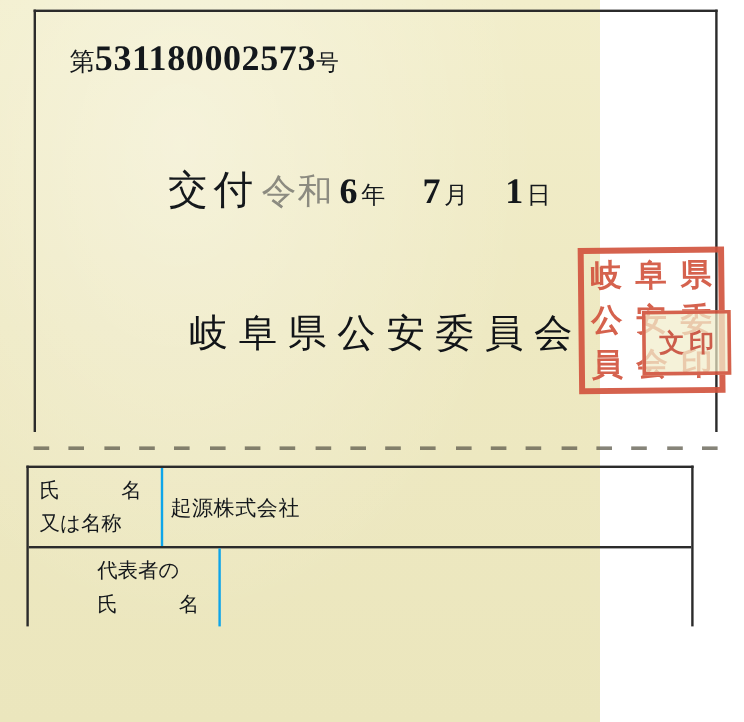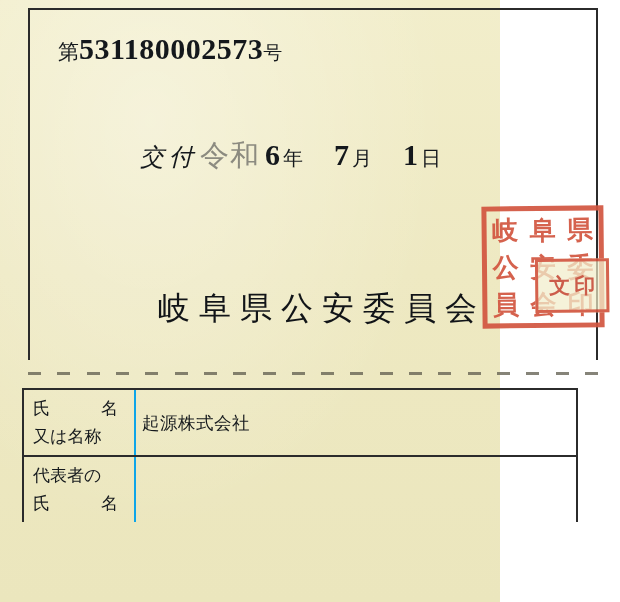--- a/index.html
+++ b/index.html
@@ -68,23 +68,22 @@
 
   .issue-line {
     position: absolute;
     left: 110px;
     top: 126px;
     white-space: nowrap;
     color: #14181c;
     font-family: "DejaVu Serif", serif;
   }
   .issue-line .kofu {
-    font-size: 24px;
+    font-size: 33px;
     letter-spacing: 5px;
-    font-style: italic;
   }
   .issue-line .era {
     font-size: 29px;
     color: #8c8b80;
     letter-spacing: 1px;
     margin-left: 2px;
   }
   .issue-line .num {
     font-size: 30px;
     font-weight: bold;
@@ -95,21 +94,21 @@
     font-size: 20px;
     margin-right: 26px;
   }
   .issue-line .unit.last {
     margin-right: 0;
   }
 
   .authority-line {
     position: absolute;
     left: 128px;
-    top: 277px;
+    top: 246px;
     font-size: 32px;
     letter-spacing: 9px;
     color: #111418;
     font-family: "DejaVu Serif", serif;
     white-space: nowrap;
   }
 
   
   #official-seal {
     position: absolute;
@@ -185,20 +184,21 @@
     border-bottom: none;
     box-sizing: border-box;
   }
   .trow {
     display: flex;
     border-bottom: 2px solid #2b2b2b;
     min-height: 62px;
   }
   .trow:last-child {
     border-bottom: none;
+    padding-left: 48px;
   }
   .tlabel {
     width: 112px;
     flex: 0 0 112px;
     border-right: 2px solid #0ea5e9;
     box-sizing: border-box;
     padding: 7px 8px 7px 9px;
     font-family: "DejaVu Serif", serif;
     font-size: 17px;
     color: #14181c;

